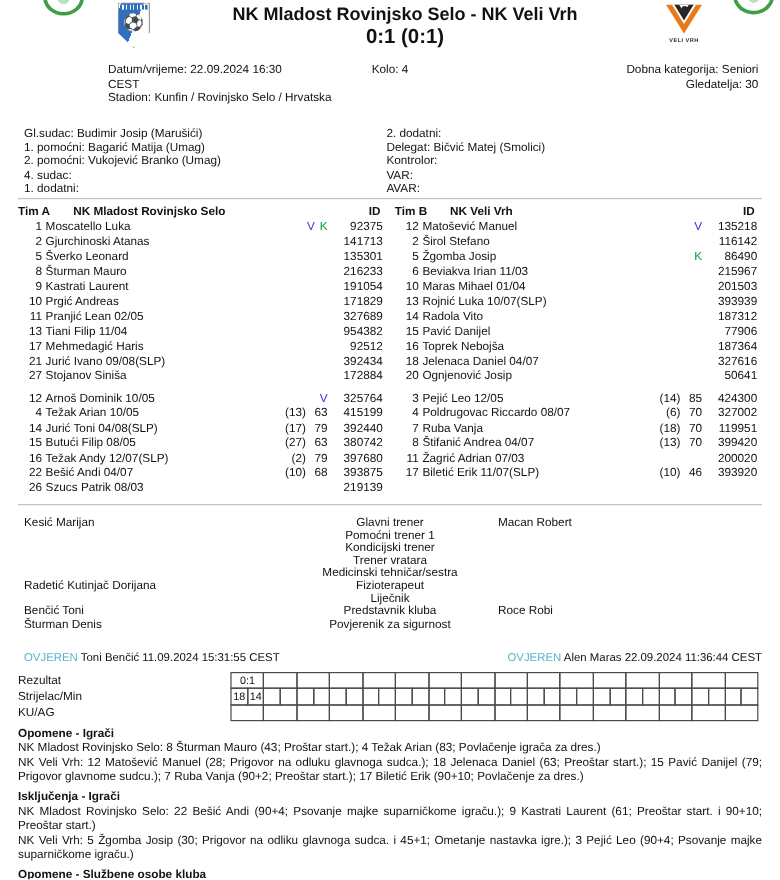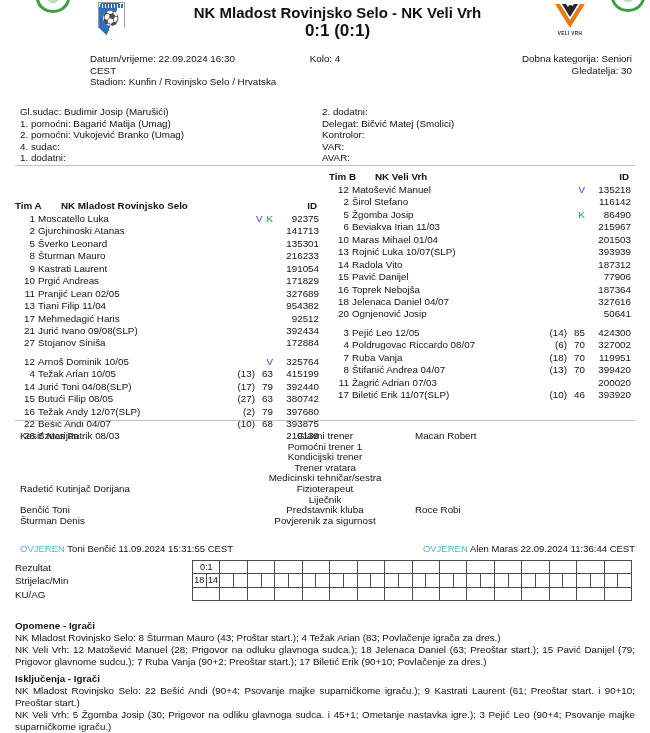--- a/index.html
+++ b/index.html
@@ -40,21 +40,21 @@
   .info-kolo{position:absolute;left:280px;top:53px;width:90px;text-align:center;}
   .info-right{position:absolute;right:18px;top:53px;text-align:right;line-height:11.6px;}
 
   .officials-left{position:absolute;left:20px;top:106px;line-height:11.6px;}
   .officials-right{position:absolute;left:322px;top:106px;line-height:11.6px;}
 
   .divider{position:absolute;left:15px;right:15px;border-top:1px solid #b7c3d6;}
   .div1{top:165px;} .div2{top:420px;}
 
   .team{position:absolute;top:171px;}
-  .team-a{left:15px;width:304px;margin-top:29px;}
+  .team-a{left:15px;width:304px;}
   .team-b{left:329px;width:302px;}
   .theader{display:flex;font-weight:bold;height:13px;line-height:12px;}
   .th-label{width:46px;}
   .th-name{flex:1;}
   .th-id{width:46px;text-align:right;padding-right:2px;}
   .prow{display:flex;height:12.45px;line-height:12.45px;}
   .pnum{width:20px;text-align:right;}
   .pname{flex:1;padding-left:3px;white-space:nowrap;}
   .pmid{display:flex;justify-content:flex-end;align-items:center;gap:4px;width:58px;}
   .pmid i{font-style:normal;}
@@ -76,21 +76,21 @@
   .cert-label{color:#54b5c8;}
 
   .result-labels{position:absolute;left:15px;top:561px;line-height:13.4px;}
   .rtable{position:absolute;left:193px;top:561px;width:439px;}
   .rrow{display:flex;height:13.4px;}
   .rcell{flex:1;border:1px solid #4a4a4a;margin-left:-1px;margin-top:-1px;box-sizing:border-box;
          text-align:center;font-size:9px;line-height:12px;overflow:hidden;}
 
   .sections{position:absolute;left:15px;right:15px;top:606px;line-height:12px;}
   .sec-head{font-weight:bold;margin-top:5px;}
-  .sec-head:first-child{margin-top:14px;}
+  .sec-head:first-child{margin-top:0;}
   .sec-line{text-align:justify;}
 </style>
 </head>
 <body>
 
 <div class="page">
 
   <div class="green-oval left"></div>
   <div class="green-oval right"></div>
 

